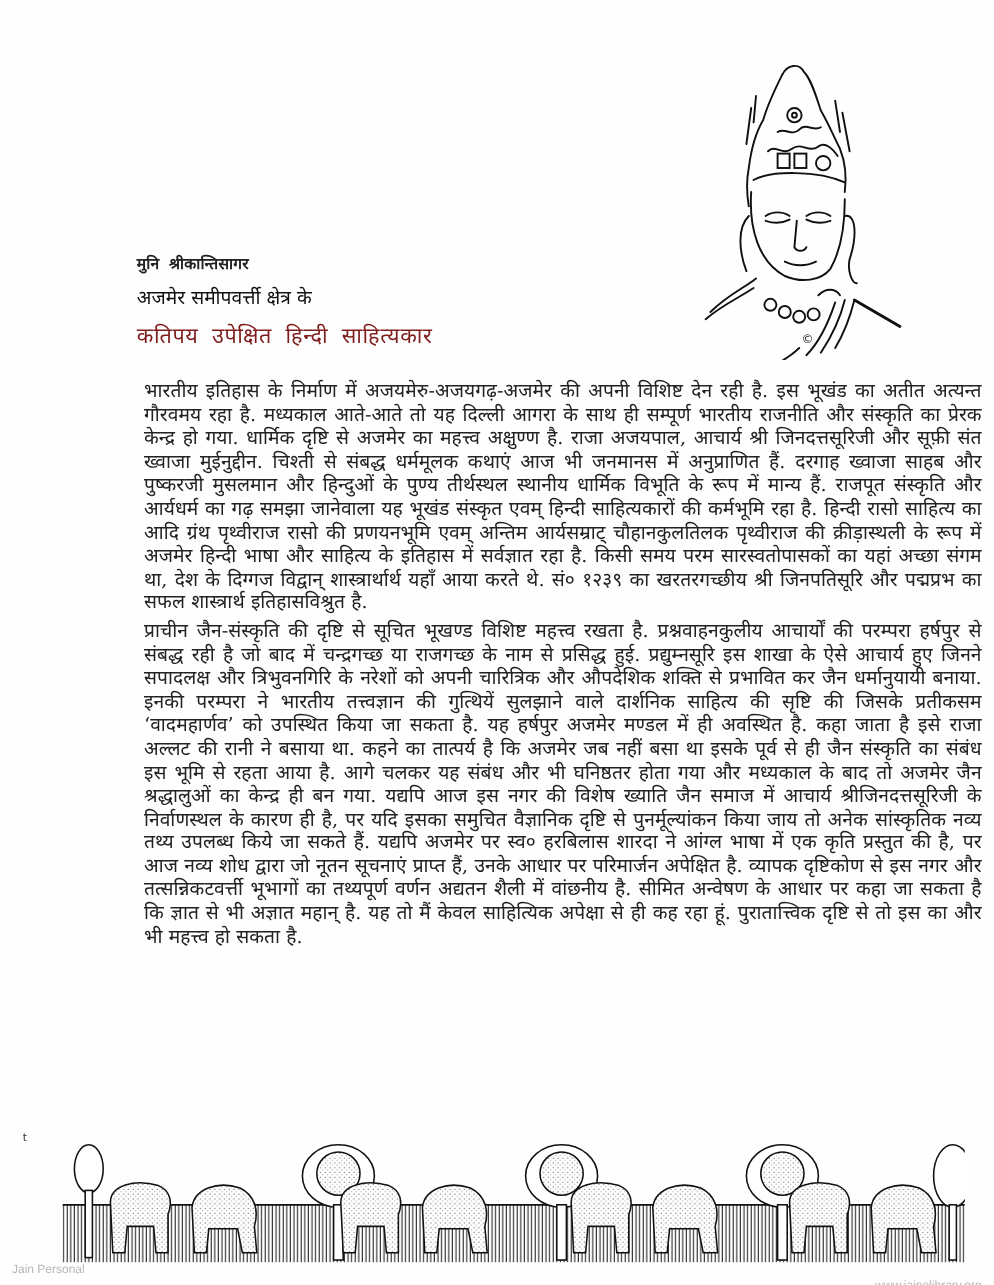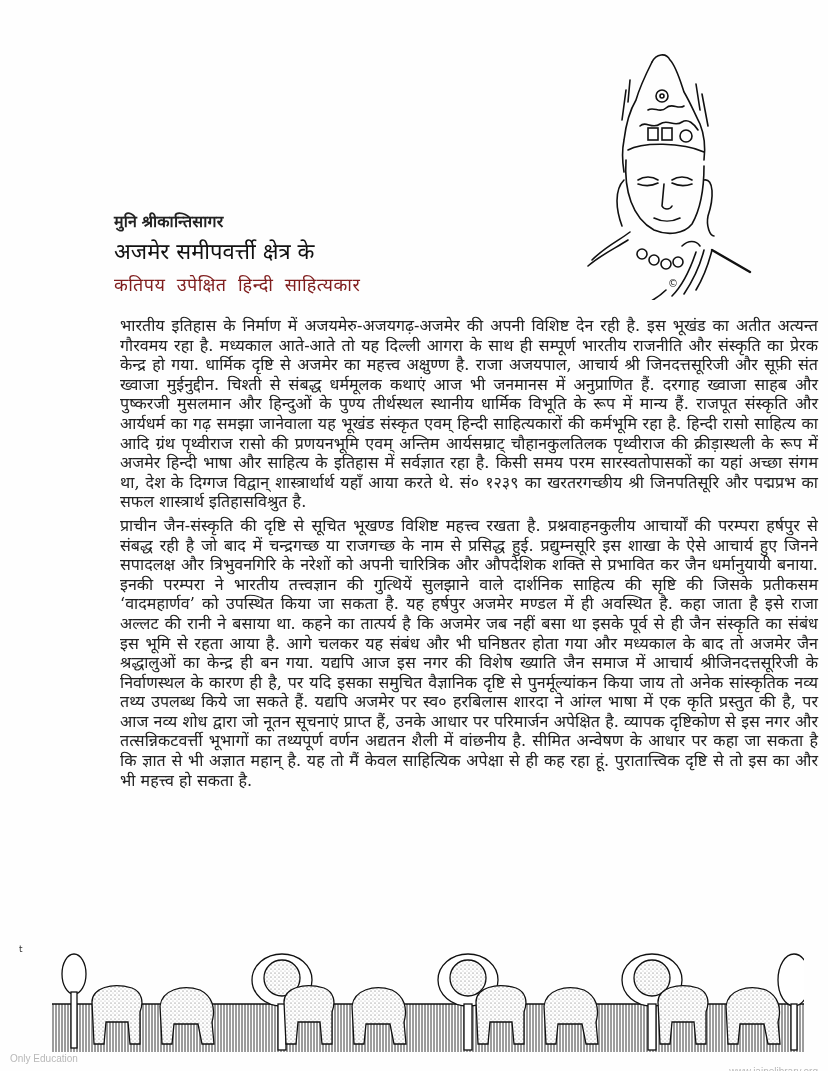--- a/index.html
+++ b/index.html
@@ -28,30 +28,30 @@
       width: 200px;
       height: 260px;
     }
     .header-block {
       position: absolute;
       left: 114px;
       top: 210px;
       width: 440px;
     }
     .author {
-      font-family: Liberation Sans, sans-serif;
-      font-size: 16px;
+      font-family: Liberation Mono, monospace;
+      font-size: 13px;
       font-weight: bold;
       color: #222;
       margin: 0 0 6px 0;
       letter-spacing: 0.2px;
     }
     .subtitle {
       font-family: "DejaVu Sans", sans-serif;
-      font-size: 22px;
+      font-size: 16px;
       color: #111;
       margin: 0 0 2px 0;
       line-height: 28px;
       font-weight: normal;
     }
     .title {
       font-family: Liberation Mono, monospace;
       font-size: 18px;
       color: #7f1d1d;
       margin: 0;
@@ -219,18 +219,18 @@
         <path d="M78 24 C80 8, 100 2, 118 8 C130 14, 134 26, 130 40 L132 62 L120 62 L116 42 L92 42 L90 62 L80 62 Z"></path>
       </g>
       <g transform="translate(596,30)">
         <path d="M10 20 C10 6, 30 0, 50 6 C60 10, 62 20, 58 30 L58 62 L48 62 L46 40 L24 40 L22 62 L12 62 Z"></path>
         <path d="M78 24 C80 8, 100 2, 118 8 C130 14, 134 26, 130 40 L132 62 L120 62 L116 42 L92 42 L90 62 L80 62 Z"></path>
       </g>
     </g>
   </svg>
 
   <div class="footer">
-    <span class="f-left">Only Education</span>
+    <span class="f-left">Jain Personal</span>
     <span class="f-mid">For Private &amp; Personal Use Only</span>
     <span class="f-right">www.jainelibrary.org</span>
   </div>
 
 </div>
 
 </body></html>

